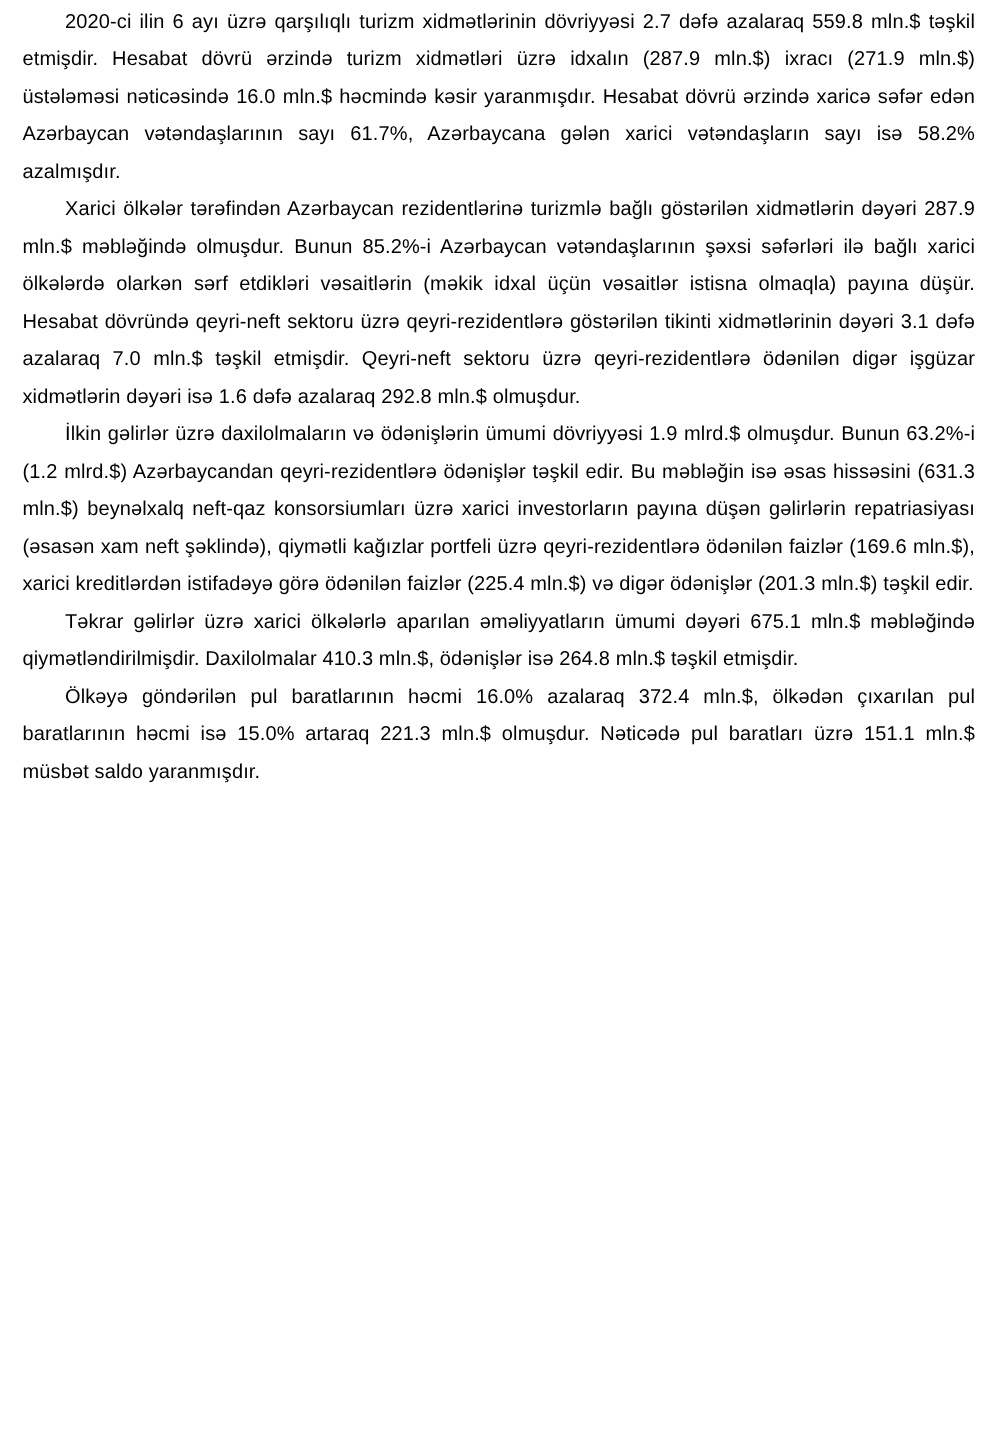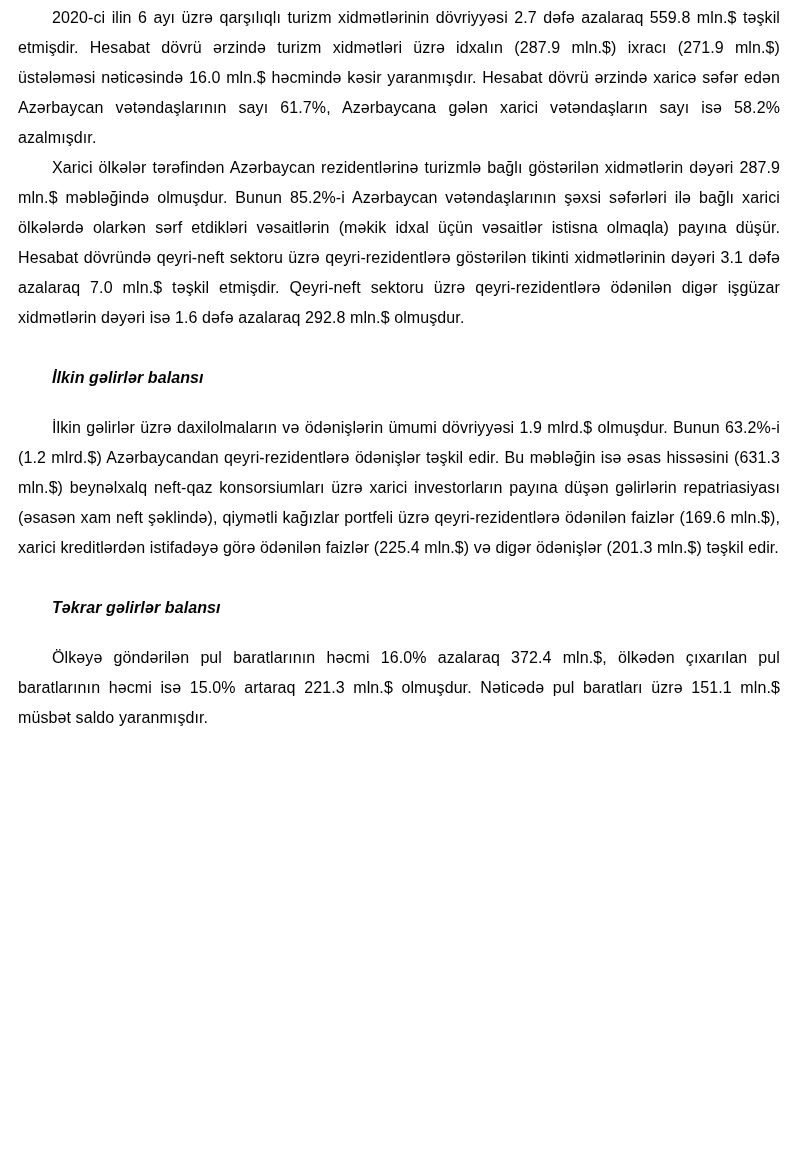--- a/index.html
+++ b/index.html
@@ -46,27 +46,26 @@
 </style>
 </head>
 <body>
 
 <div class="page">
 
   <p class="para">2020-ci ilin 6 ayı üzrə qarşılıqlı turizm xidmətlərinin dövriyyəsi 2.7 dəfə azalaraq 559.8 mln.$ təşkil etmişdir. Hesabat dövrü ərzində turizm xidmətləri üzrə idxalın (287.9 mln.$) ixracı (271.9 mln.$) üstələməsi nəticəsində 16.0 mln.$ həcmində kəsir yaranmışdır. Hesabat dövrü ərzində xaricə səfər edən Azərbaycan vətəndaşlarının sayı 61.7%, Azərbaycana gələn xarici vətəndaşların sayı isə 58.2% azalmışdır.</p>
 
   <p class="para">Xarici ölkələr tərəfindən Azərbaycan rezidentlərinə turizmlə bağlı göstərilən xidmətlərin dəyəri 287.9 mln.$ məbləğində olmuşdur. Bunun 85.2%-i Azərbaycan vətəndaşlarının şəxsi səfərləri ilə bağlı xarici ölkələrdə olarkən sərf etdikləri vəsaitlərin (məkik idxal üçün vəsaitlər istisna olmaqla) payına düşür. Hesabat dövründə qeyri-neft sektoru üzrə qeyri-rezidentlərə göstərilən tikinti xidmətlərinin dəyəri 3.1 dəfə azalaraq 7.0 mln.$ təşkil etmişdir. Qeyri-neft sektoru üzrə qeyri-rezidentlərə ödənilən digər işgüzar xidmətlərin dəyəri isə 1.6 dəfə azalaraq 292.8 mln.$ olmuşdur.</p>
 
-  <h3 class="heading">İlkin gəlirlər balansı</h3>
 
 
   <p class="para">İlkin gəlirlər üzrə daxilolmaların və ödənişlərin ümumi dövriyyəsi 1.9 mlrd.$ olmuşdur. Bunun 63.2%-i (1.2 mlrd.$) Azərbaycandan qeyri-rezidentlərə ödənişlər təşkil edir. Bu məbləğin isə əsas hissəsini (631.3 mln.$) beynəlxalq neft-qaz konsorsiumları üzrə xarici investorların payına düşən gəlirlərin repatriasiyası (əsasən xam neft şəklində), qiymətli kağızlar portfeli üzrə qeyri-rezidentlərə ödənilən faizlər (169.6 mln.$), xarici kreditlərdən istifadəyə görə ödənilən faizlər (225.4 mln.$) və digər ödənişlər (201.3 mln.$) təşkil edir.</p>
 
-  <h3 class="heading">Təkrar gəlirlər balansı</h3>
 
+  <p class="para">Təkrar gəlirlər üzrə xarici ölkələrlə aparılan əməliyyatların ümumi dəyəri 675.1 mln.$ məbləğində qiymətləndirilmişdir. Daxilolmalar 410.3 mln.$, ödənişlər isə 264.8 mln.$ təşkil etmişdir.</p>
 
 
   <p class="para">Ölkəyə göndərilən pul baratlarının həcmi 16.0% azalaraq 372.4 mln.$, ölkədən çıxarılan pul baratlarının həcmi isə 15.0% artaraq 221.3 mln.$ olmuşdur. Nəticədə pul baratları üzrə 151.1 mln.$ müsbət saldo yaranmışdır.</p>
 
 
   <div class="footer">4</div>
 
 </div>
 
 </body></html>

